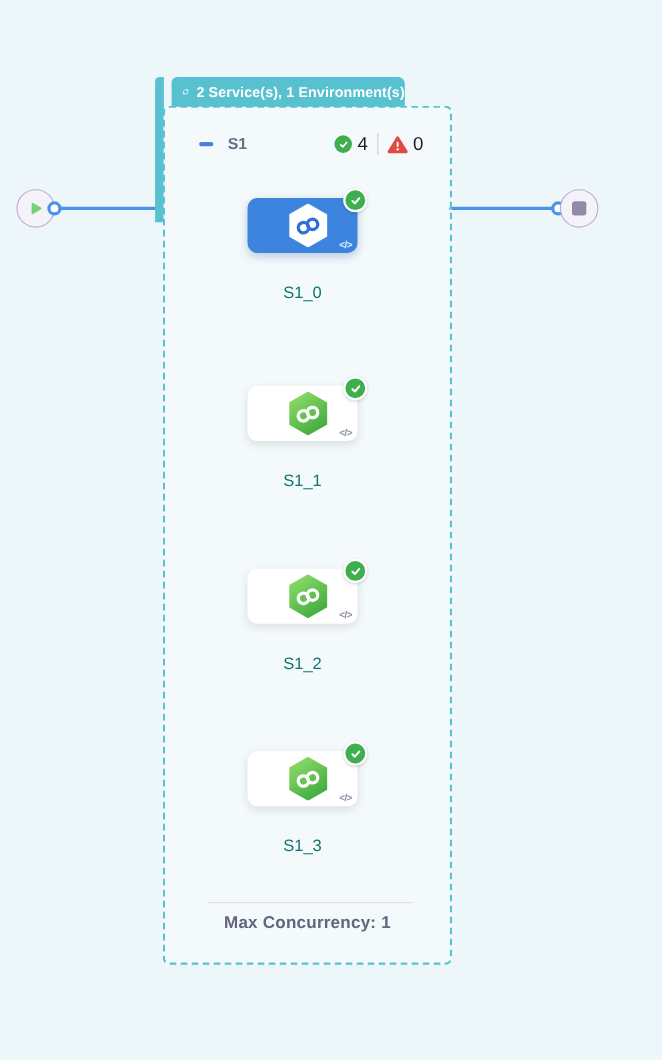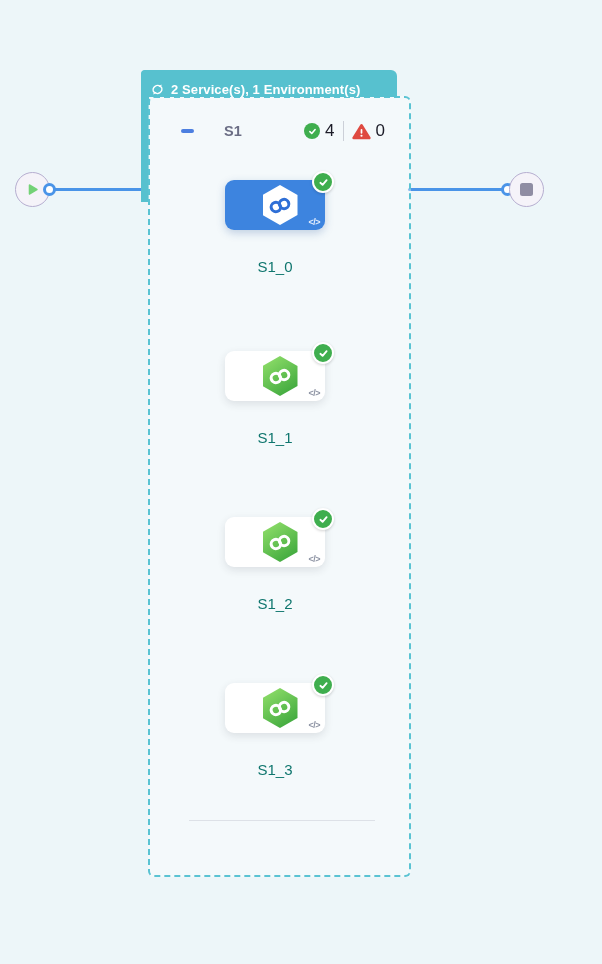--- a/index.html
+++ b/index.html
@@ -38,41 +38,41 @@
   }
   .round-node.start{left:15px;}
   .round-node.end{left:509px;}
   .stop-square{width:13px;height:13px;background:#8f8da3;border-radius:2.5px;}
   
   .accent-strip{
     position:absolute;left:141px;top:70px;width:8px;height:132px;
     background:#57c1cf;border-radius:4px 0 0 0;z-index:2;
   }
   .header-badge{
-    position:absolute;left:141px;top:70px;width:256px;height:27px;
+    position:absolute;left:156px;top:70px;width:212px;height:27px;
     background:#57c1cf;border-radius:5px 6px 0 0;
-    display:flex;align-items:flex-end;gap:6px;
+    display:flex;align-items:center;gap:6px;
     padding:0 0 0 9px;box-sizing:border-box;z-index:5;
     color:#fff;font-size:13px;font-weight:700;letter-spacing:.1px;
     cursor:pointer;white-space:nowrap;
   }
   
   .stage-container{
     position:absolute;left:148px;top:96px;width:263px;height:781px;
     box-sizing:border-box;
     border:2px dashed #5ac3d3;border-radius:6px;
     background:rgba(255,255,255,.38);z-index:3;
   }
   
   .stage-row{
     position:absolute;top:21px;left:0;right:0;
     display:flex;align-items:center;justify-content:space-between;
     padding:0 24px 0 31px;height:24px;
   }
-  .stage-row .left-part{display:flex;align-items:center;gap:30px;}
+  .stage-row .left-part{display:flex;align-items:center;gap:13px;}
   .minus-icon{width:13px;height:3.5px;background:#4c7fe0;border-radius:2px;cursor:pointer;}
   .stage-name{color:#6a6d84;font-size:14.5px;font-weight:600;}
   .stage-row .right-part{display:flex;align-items:center;}
   .check-circle{
     width:16px;height:16px;border-radius:50%;background:#3fae4e;
     display:flex;align-items:center;justify-content:center;flex:0 0 auto;
   }
   .count-num{color:#1c1c28;font-size:17px;font-weight:500;margin-left:5px;}
   .count-divider{width:1px;height:20px;background:#ccd0d8;margin:0 8px;}
   
@@ -238,20 +238,21 @@
         <div class="check-badge">
           <svg width="11" height="11" viewBox="0 0 12 12">
             <path d="M2.6 6.3 L5 8.6 L9.4 3.5" stroke="#fff" stroke-width="2" fill="none" stroke-linecap="round" stroke-linejoin="round"></path>
           </svg>
         </div>
       </div>
       <div class="node-label">S1_3</div>
     </div>
 
     <div class="footer-divider"></div>
+    <div class="max-concurrency">Max Concurrency: 1</div>
   </div>
 
   <div class="header-badge">
     <svg width="15" height="15" viewBox="0 0 18 18">
       <g fill="none" stroke="#fff" stroke-width="1.6" stroke-linecap="round">
         <path d="M4.2 11.6 A5.3 5.3 0 0 1 12.6 5.6"></path>
         <path d="M13.8 6.4 A5.3 5.3 0 0 1 5.4 12.4"></path>
       </g>
       <path d="M13.9 2.9 L13.5 6.8 L10.1 5.2 Z" fill="#fff"></path>
       <path d="M4.1 15.1 L4.5 11.2 L7.9 12.8 Z" fill="#fff"></path>

